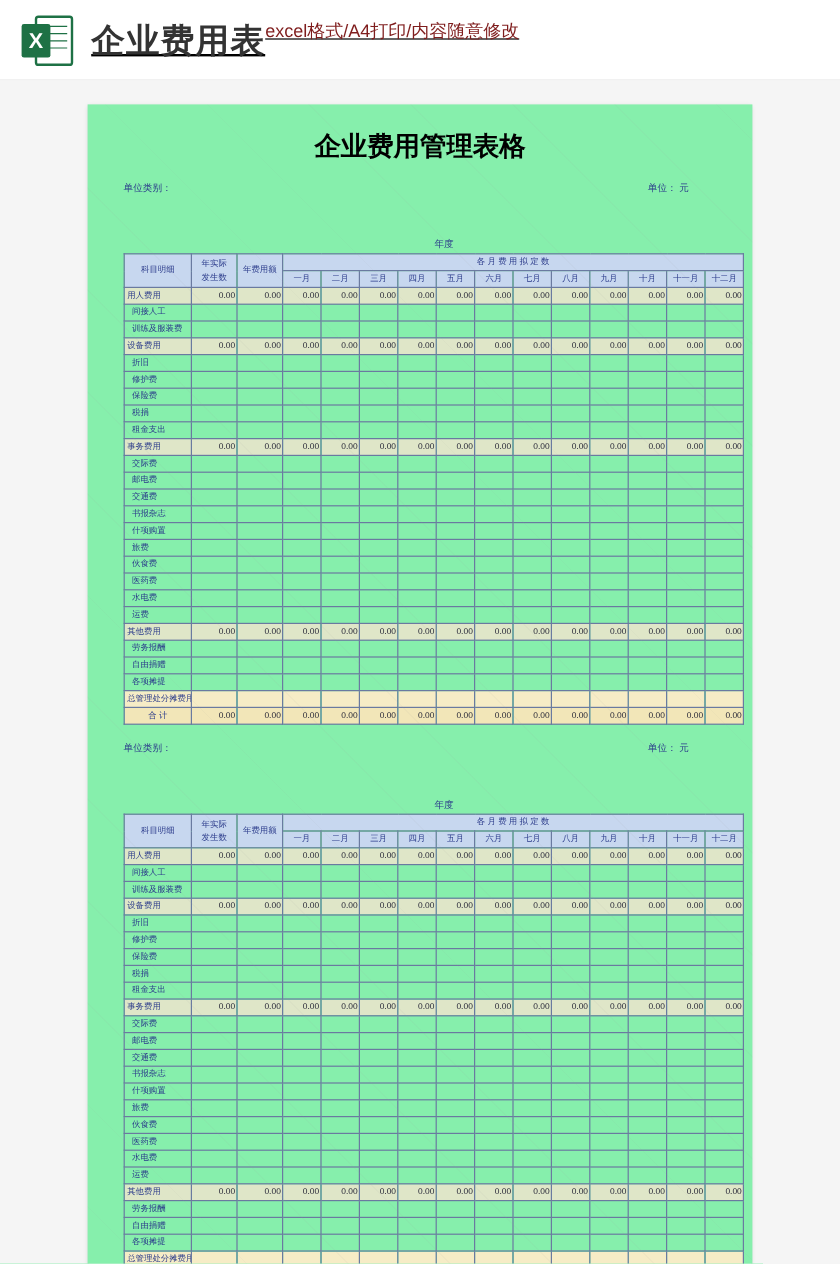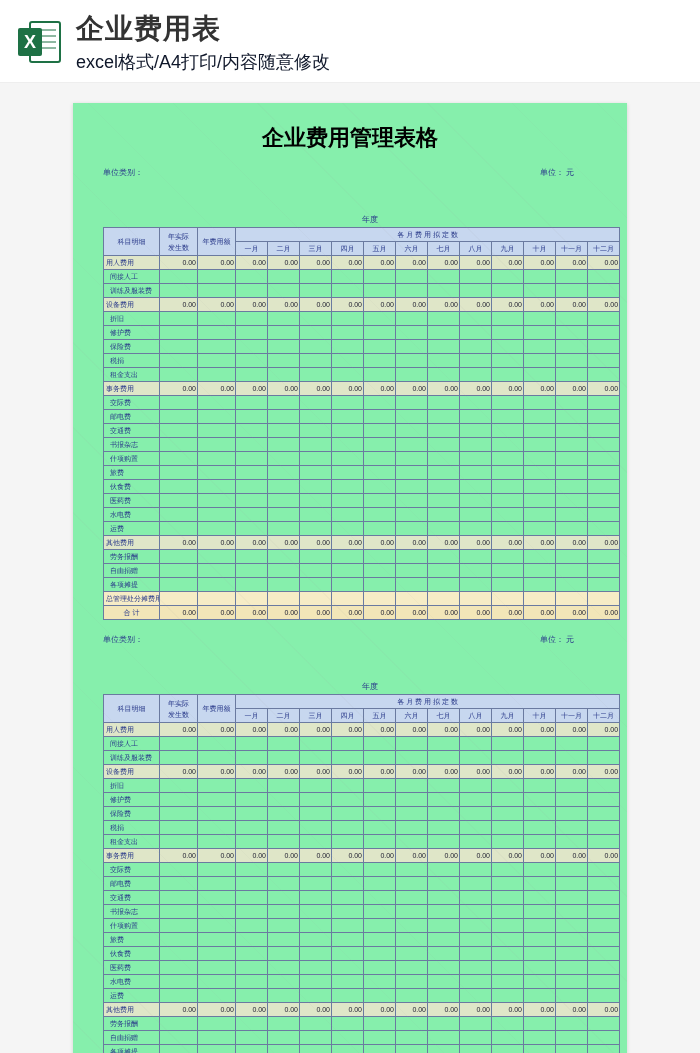--- a/index.html
+++ b/index.html
@@ -16,30 +16,30 @@
     display: flex;
     align-items: center;
     gap: 12px;
     border-bottom: 1px solid #eee;
   }
   .excel-icon {
     width: 48px;
     height: 48px;
     flex-shrink: 0;
   }
-  .title-block { display: flex; flex-direction: column; }
+  .title-block { display: flex; flex-direction: row; text-decoration: underline; }
   .main-title {
     font-size: 28px;
     font-weight: 700;
     color: #333;
     letter-spacing: 1px;
   }
   .sub-title {
-    font-size: 18px;
-    color: #0f172a;
+    font-size: 15px;
+    color: #7f1d1d;
     margin-top: 2px;
   }
   .page-wrap {
     padding: 20px 30px;
     background: #86efac;
     margin: 20px auto 0;
     width: 554px;
     box-shadow: 0 1px 4px rgba(0,0,0,0.15);
   }
   .doc-title {

